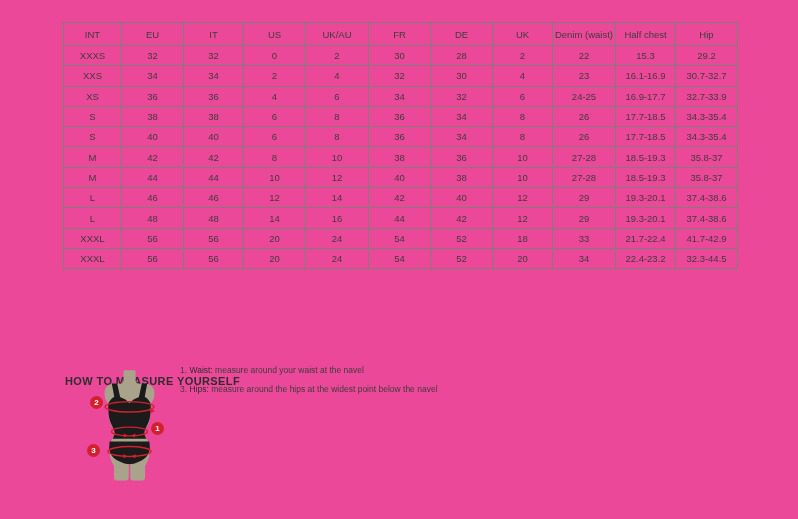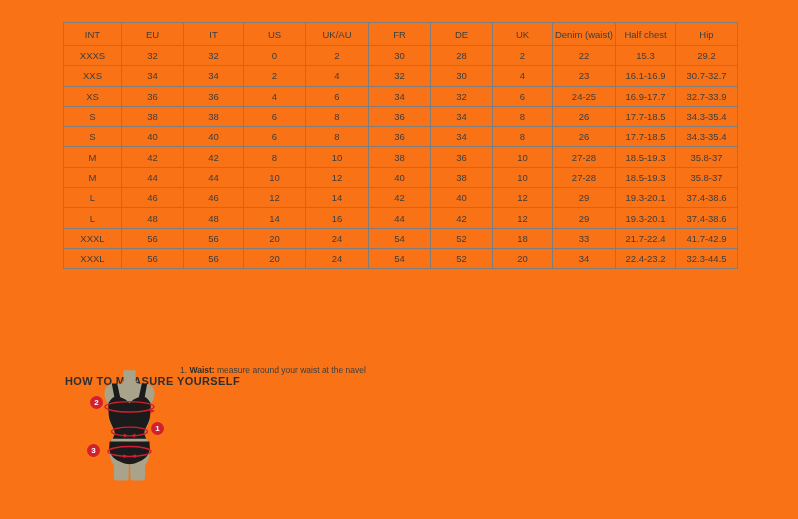--- a/index.html
+++ b/index.html
@@ -10,21 +10,21 @@
     --border-outer: #5e5e5e;
     --text: #3d3d3d;
   }
   * { box-sizing: border-box; margin: 0; padding: 0; }
   html, body { background: #ffffff; }
   body { font-family: "Liberation Sans", sans-serif; }
   .page {
     position: relative;
     width: 798px;
     height: 519px;
-    background: #f97316;
+    background: #ec4899;
     overflow: hidden;
   }
 
   
   table.size-table {
     position: absolute;
     left: 63px;
     top: 22px;
     width: 674px;
     border-collapse: collapse;
@@ -62,21 +62,21 @@
     top: 364px;
     list-style: none;
     font-size: 8.5px;
     color: var(--text);
   }
   .steps li {
     height: 19px;
     line-height: 12px;
     white-space: nowrap;
   }
-  .steps .step-label { font-weight: bold; color: #2e2e2e; }
+  .steps .step-label { font-weight: normal; color: #2e2e2e; }
 
   
   .figure {
     position: absolute;
     left: 84px;
     top: 370px;
     width: 86px;
     height: 115px;
   }
   .figure svg { position: absolute; left: 0; top: 0; width: 86px; height: 115px; }
@@ -319,15 +319,16 @@
         <polygon points="47.2,86.2 52,84.2 51.2,88.2"></polygon>
       </g>
     </svg>
     <div class="marker m-chest">2</div>
     <div class="marker m-waist">1</div>
     <div class="marker m-hips">3</div>
   </div>
 
   <ol class="steps" id="steps">
       <li><span class="step-num">1. </span><span class="step-label">Waist:</span><span class="step-text"> measure around your waist at the navel</span></li>
+      <li><span class="step-num">3. </span><span class="step-label">Hips:</span><span class="step-text"> measure around the hips at the widest point below the navel</span></li>
     </ol>
 
 </div>
 
 </body></html>

